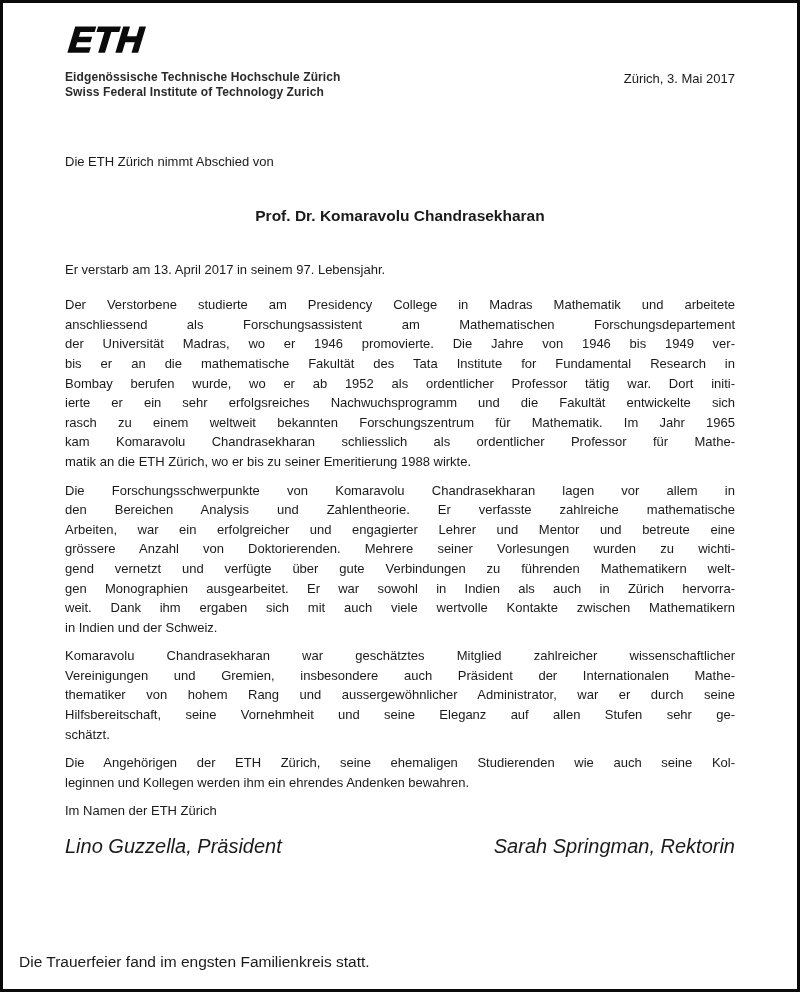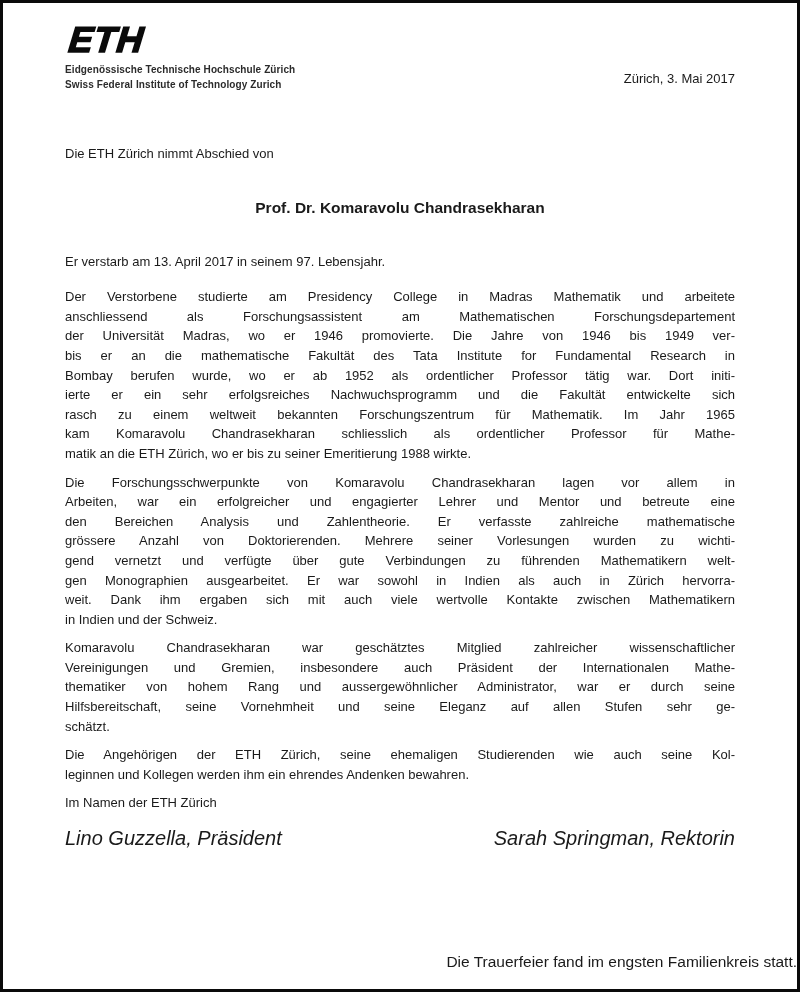--- a/index.html
+++ b/index.html
@@ -29,22 +29,22 @@
     font-style: italic;
     letter-spacing: 1px;
     transform: skewX(-6deg);
     transform-origin: left bottom;
     -webkit-text-stroke: 1.6px #0a0a0a;
     color: #0a0a0a;
     line-height: 36px;
     margin-left: 2px;
   }
   .letterhead-sub {
-    margin-top: 4px;
-    font-size: 10px;
+    margin-top: 12px;
+    font-size: 12px;
     font-weight: bold;
     line-height: 15px;
     color: #2b2b2b;
     letter-spacing: 0.1px;
   }
   .dateline {
     position: absolute;
     top: 66px;
     right: 62px;
     font-size: 15.5px;
@@ -73,23 +73,23 @@
   .signatures {
     margin-top: 15px;
     display: flex;
     justify-content: space-between;
     font-style: italic;
     font-size: 20px;
     line-height: 20px;
   }
   .footer-note {
     position: absolute;
-    left: 0; right: 0;
+    left: 16px; right: 0;
     bottom: 18px;
-    text-align: right;
+    text-align: left;
     font-size: 15.5px;
   }
 </style>
 </head>
 <body>
 
 <div class="page">
   <div class="content">
 
     <div class="letterhead">
@@ -115,22 +115,22 @@
           <div class="jline">der Universität Madras, wo er 1946 promovierte. Die Jahre von 1946 bis 1949 ver-</div>
           <div class="jline">bis er an die mathematische Fakultät des Tata Institute for Fundamental Research in</div>
           <div class="jline">Bombay berufen wurde, wo er ab 1952 als ordentlicher Professor tätig war. Dort initi-</div>
           <div class="jline">ierte er ein sehr erfolgsreiches Nachwuchsprogramm und die Fakultät entwickelte sich</div>
           <div class="jline">rasch zu einem weltweit bekannten Forschungszentrum für Mathematik. Im Jahr 1965</div>
           <div class="jline">kam Komaravolu Chandrasekharan schliesslich als ordentlicher Professor für Mathe-</div>
           <div class="jline last">matik an die ETH Zürich, wo er bis zu seiner Emeritierung 1988 wirkte.</div>
         </div>
       <div class="paragraph">
           <div class="jline">Die Forschungsschwerpunkte von Komaravolu Chandrasekharan lagen vor allem in</div>
+          <div class="jline">den Bereichen Analysis und Zahlentheorie. Er verfasste zahlreiche mathematische</div>
           <div class="jline">Arbeiten, war ein erfolgreicher und engagierter Lehrer und Mentor und betreute eine</div>
-          <div class="jline">den Bereichen Analysis und Zahlentheorie. Er verfasste zahlreiche mathematische</div>
           <div class="jline">grössere Anzahl von Doktorierenden. Mehrere seiner Vorlesungen wurden zu wichti-</div>
           <div class="jline">gend vernetzt und verfügte über gute Verbindungen zu führenden Mathematikern welt-</div>
           <div class="jline">gen Monographien ausgearbeitet. Er war sowohl in Indien als auch in Zürich hervorra-</div>
           <div class="jline">weit. Dank ihm ergaben sich mit auch viele wertvolle Kontakte zwischen Mathematikern</div>
           <div class="jline last">in Indien und der Schweiz.</div>
         </div>
       <div class="paragraph">
           <div class="jline">Komaravolu Chandrasekharan war geschätztes Mitglied zahlreicher wissenschaftlicher</div>
           <div class="jline">Vereinigungen und Gremien, insbesondere auch Präsident der Internationalen Mathe-</div>
           <div class="jline">thematiker von hohem Rang und aussergewöhnlicher Administrator, war er durch seine</div>

